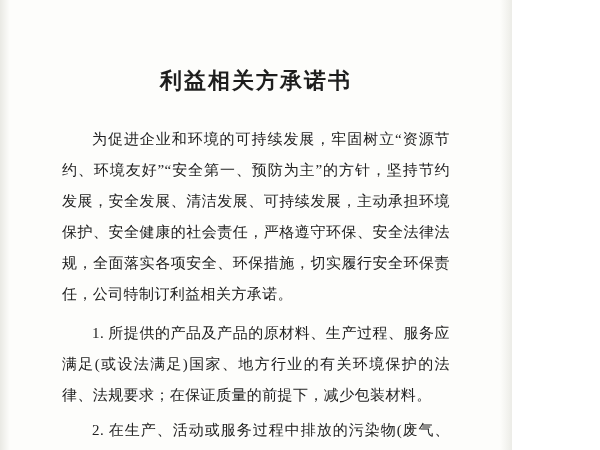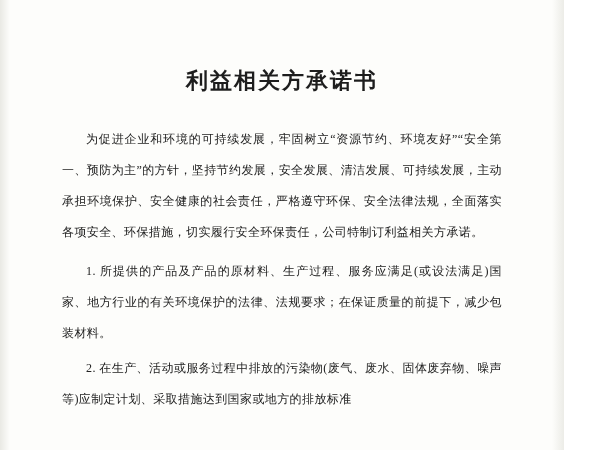--- a/index.html
+++ b/index.html
@@ -8,21 +8,21 @@
   }
   body {
     width: 600px;
     height: 450px;
     background: #ffffff;
     font-family: "Liberation Serif", "DejaVu Serif", serif;
     overflow: hidden;
   }
   #page {
     position: relative;
-    width: 564px;
+    width: 512px;
     height: 450px;
     background: #fdfdfb;
     box-sizing: border-box;
     padding: 0;
   }
   
   #page::before {
     content: "";
     position: absolute;
     left: 0; top: 0;
@@ -47,21 +47,21 @@
     margin: 0;
     padding-top: 66px;
     font-family: "Liberation Serif", "DejaVu Serif", serif;
   }
   .body-area {
     padding: 0 62px 0 62px;
     margin-top: 28px;
   }
   p.para {
     margin: 0 0 8px 0;
-    font-size: 12px;
+    font-size: 15px;
     line-height: 31px;
     color: #222222;
     text-align: justify;
     text-justify: inter-ideograph;
     text-indent: 2em;
     letter-spacing: 0.4px;
   }
   p.para.tight {
     margin-bottom: 4px;
   }

